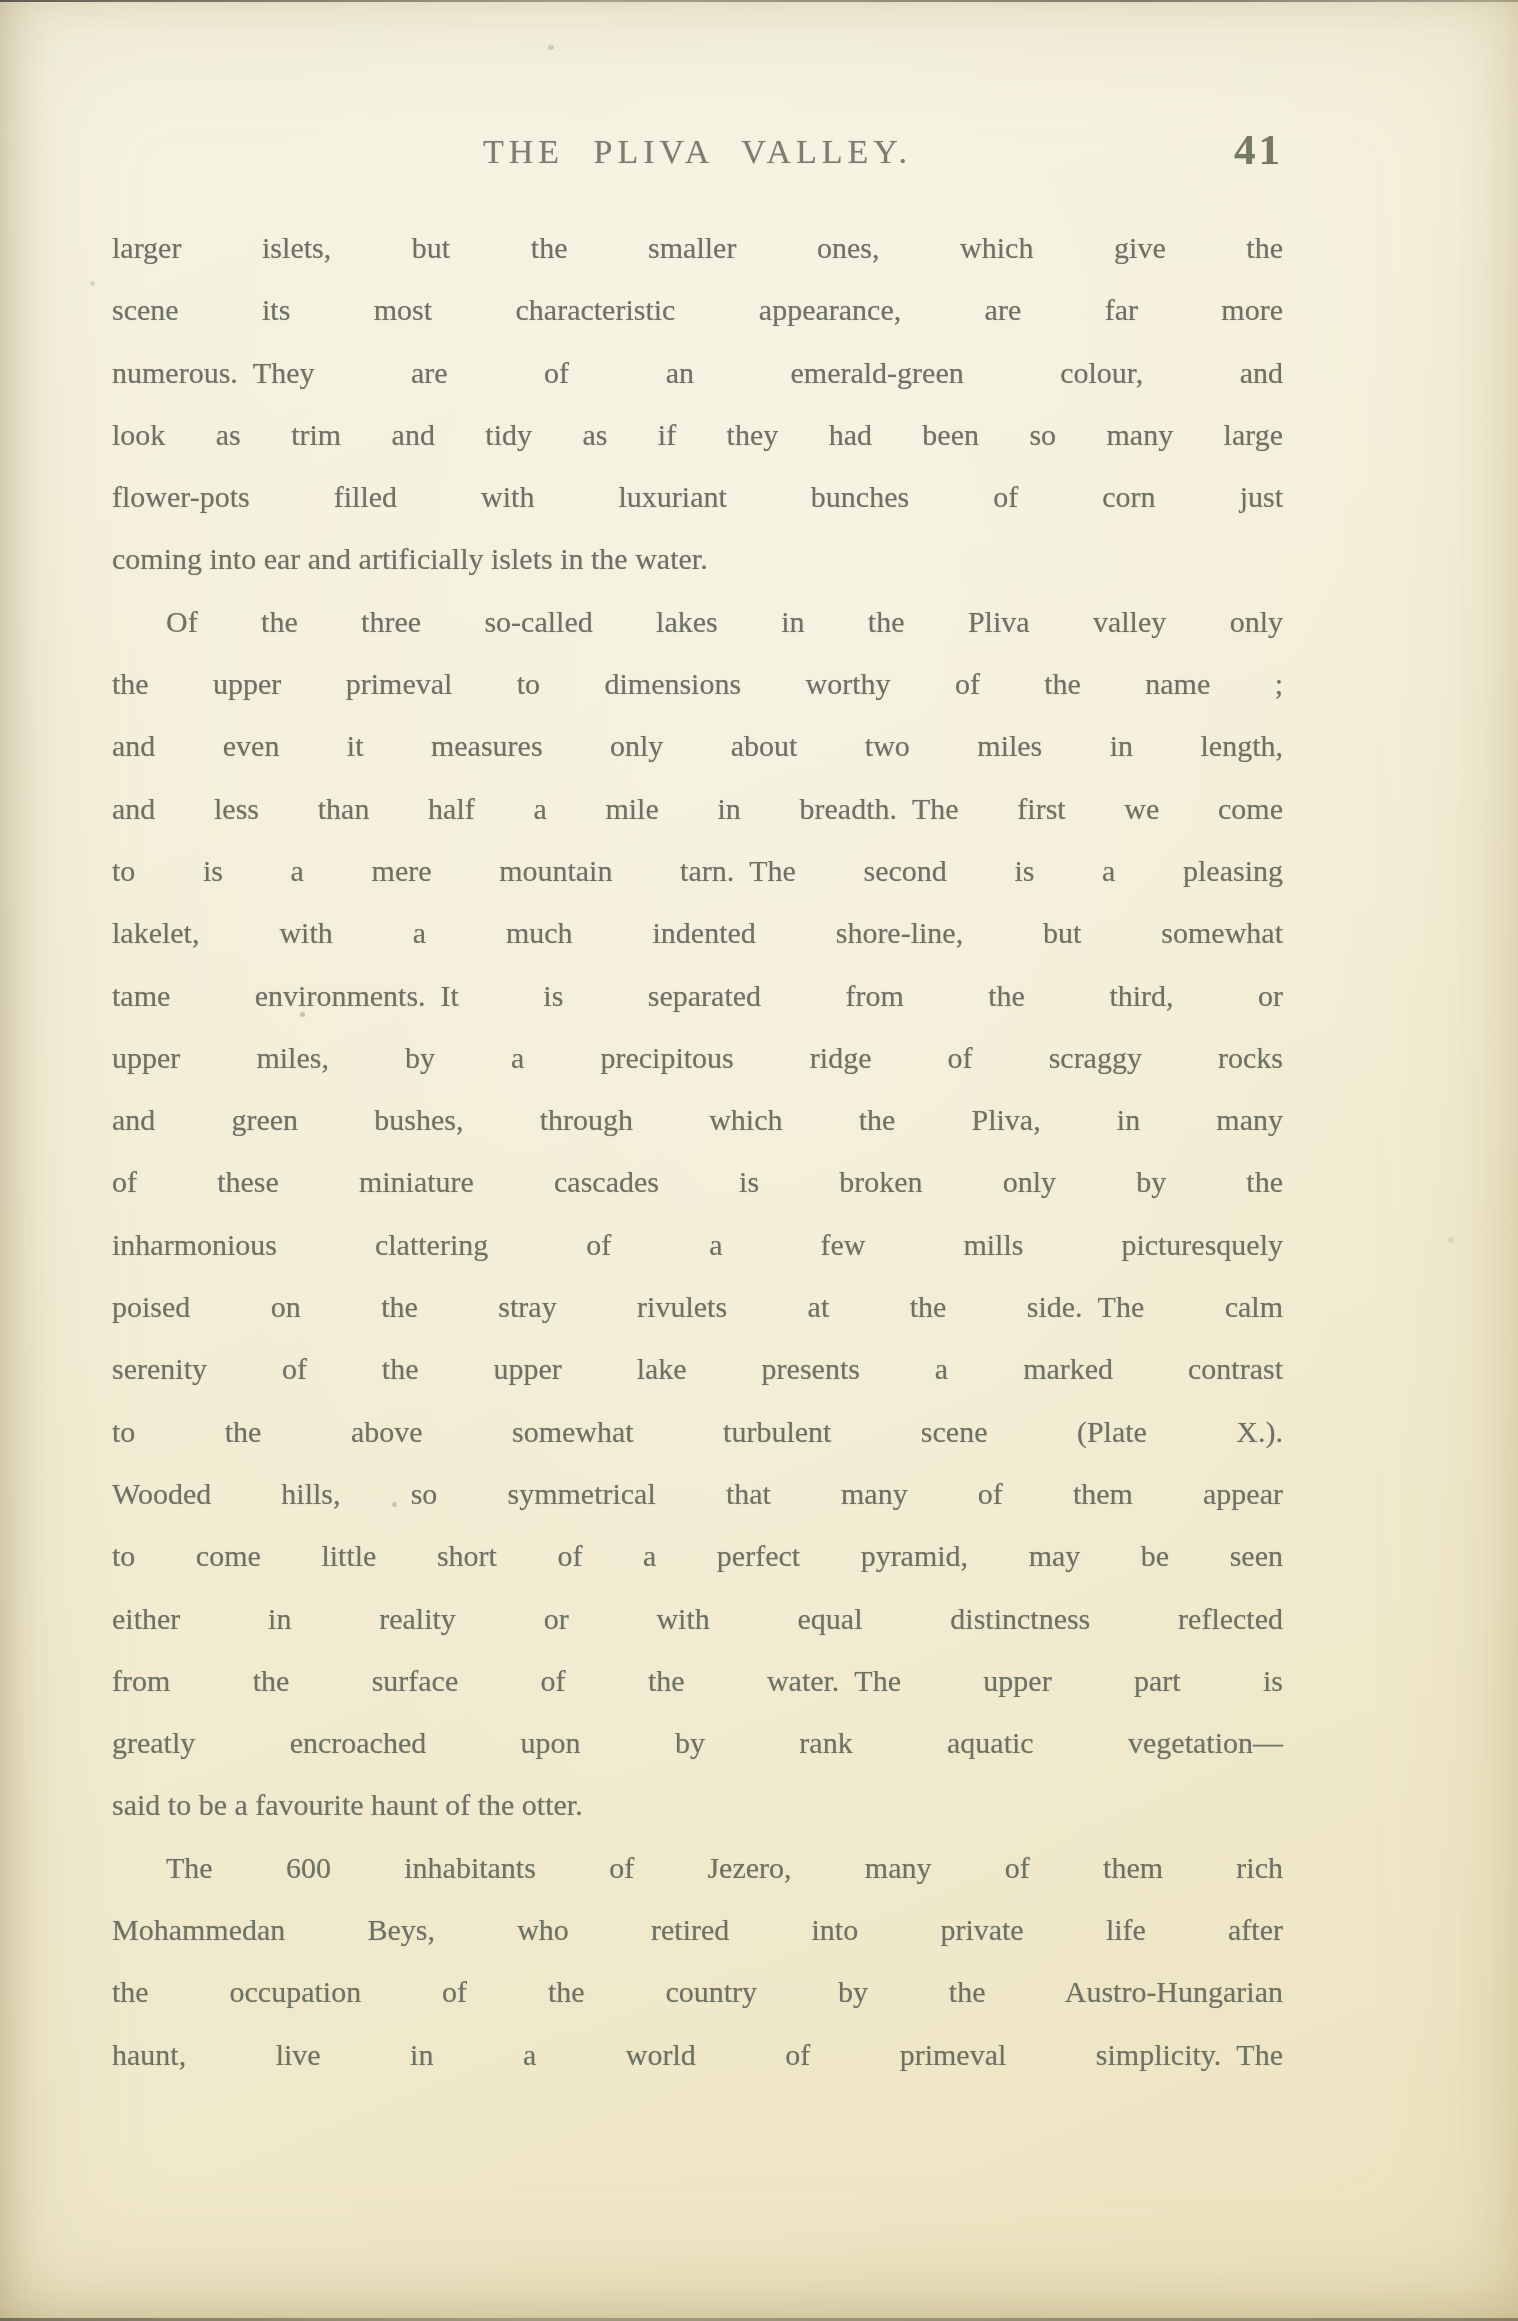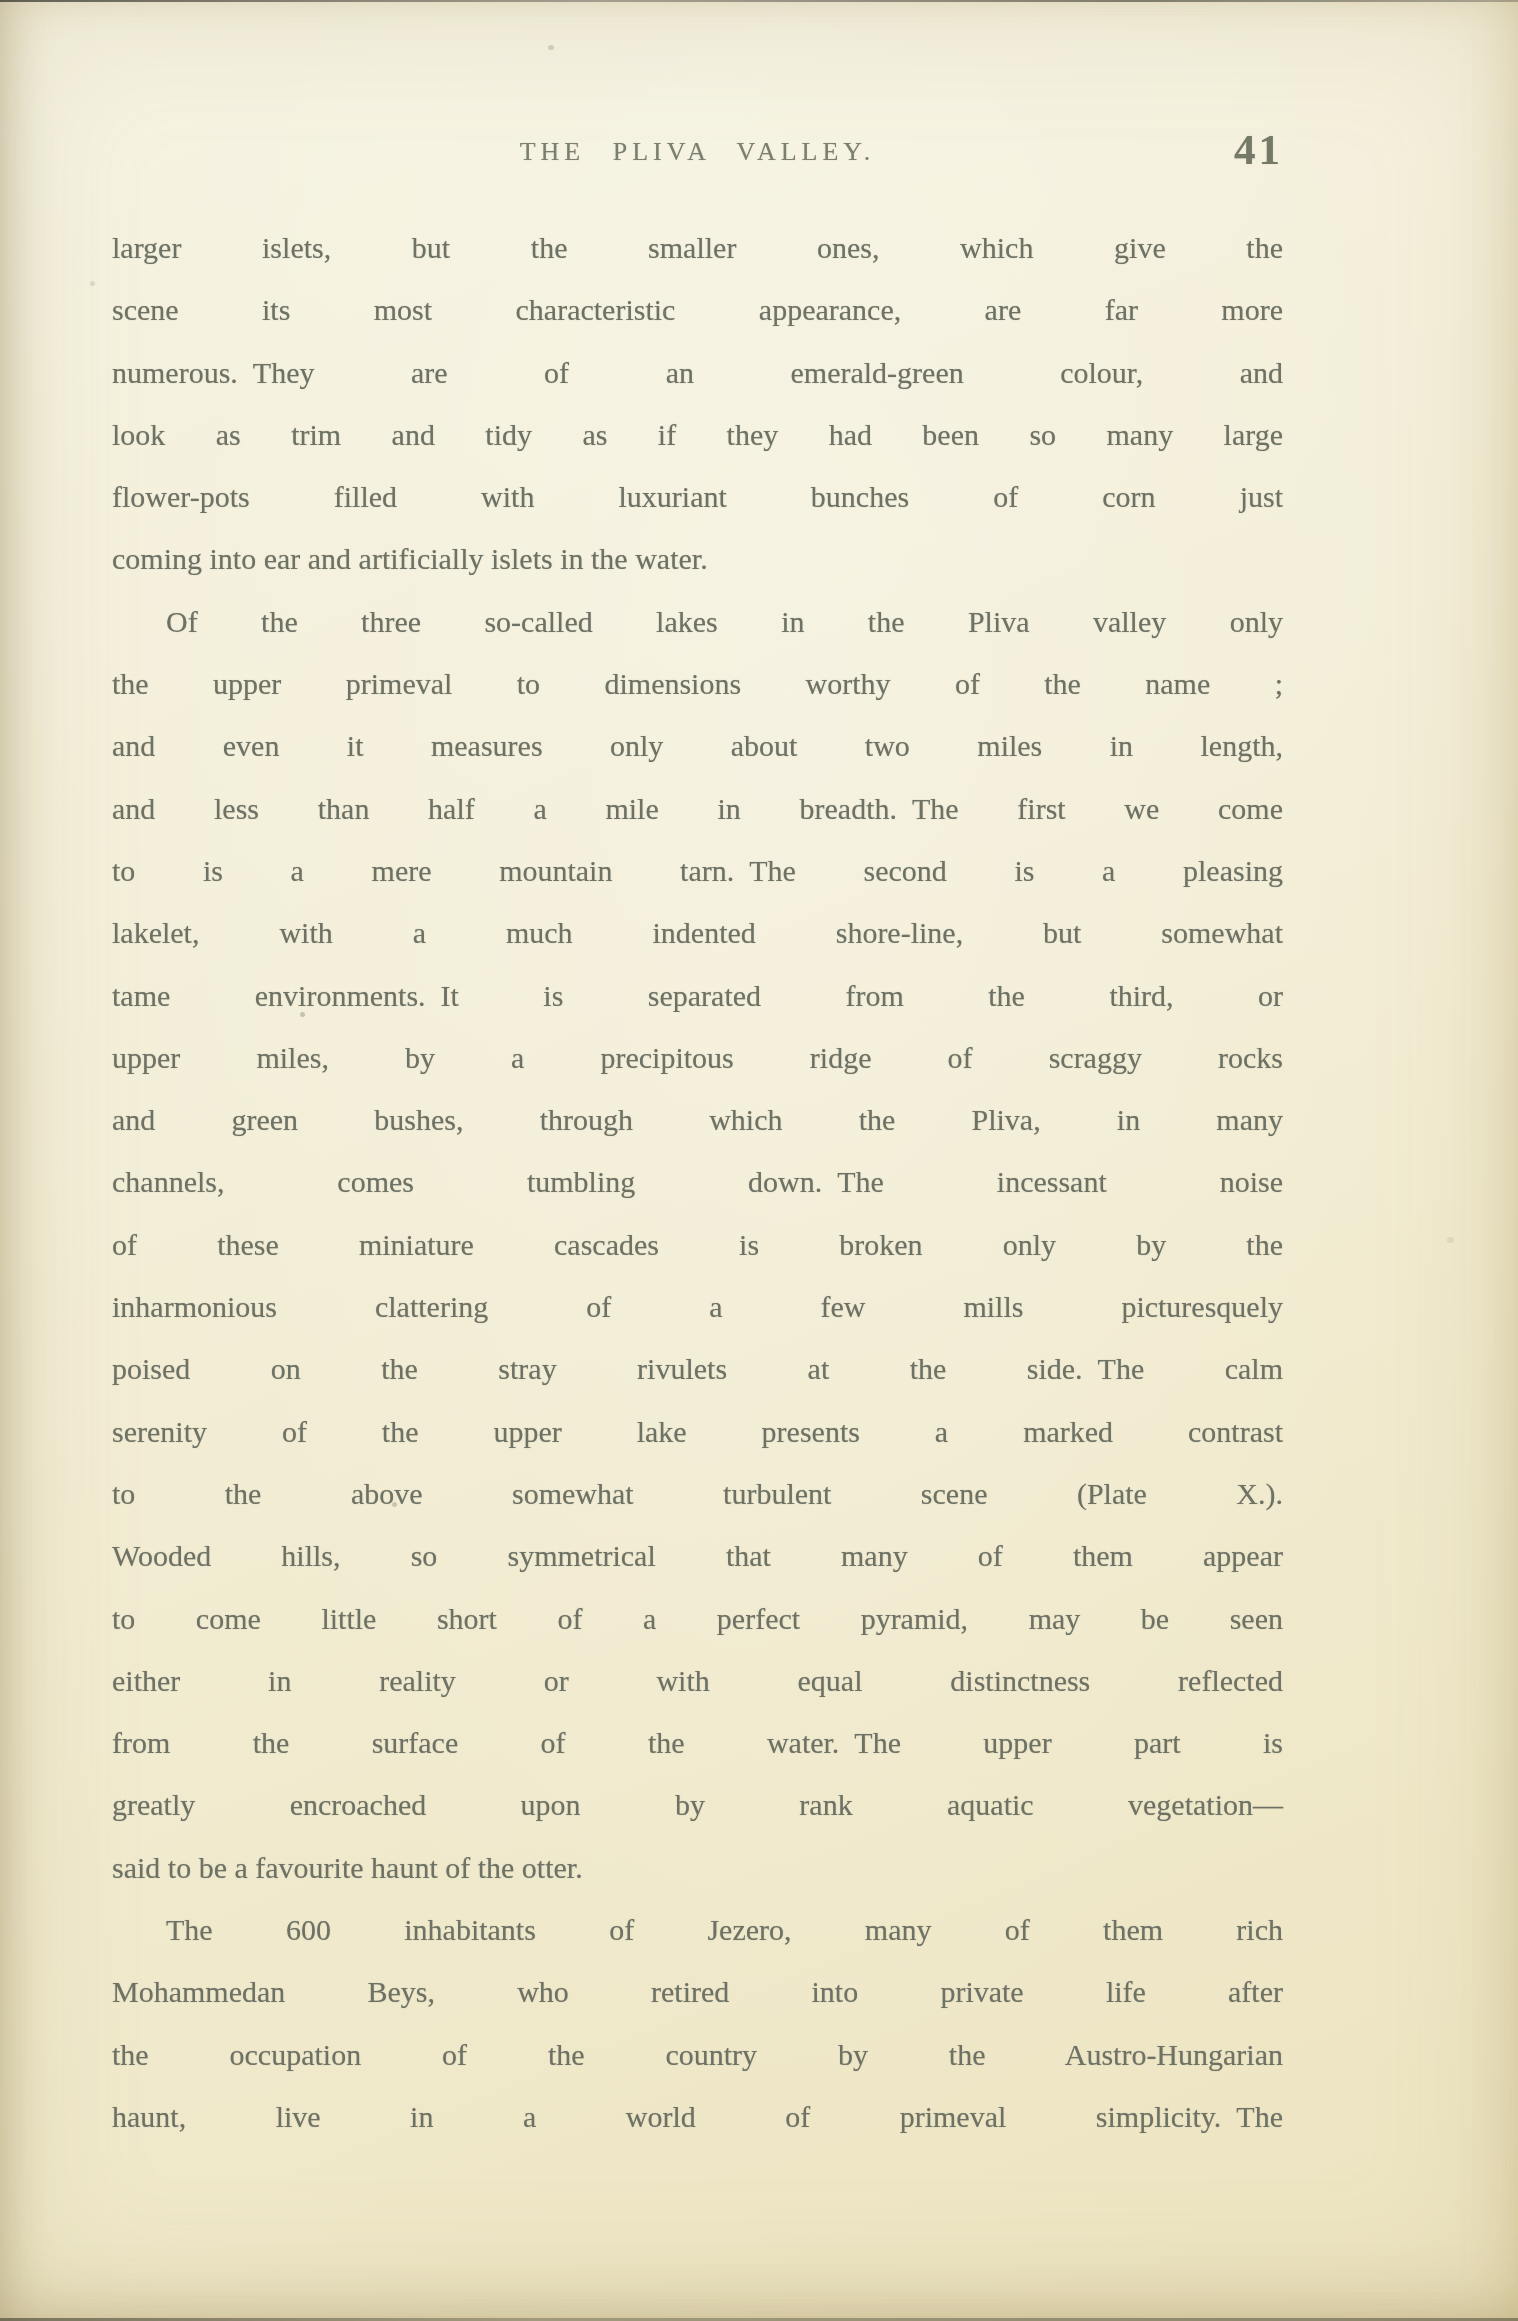--- a/index.html
+++ b/index.html
@@ -55,21 +55,21 @@
     left: 112px;
     width: 1171px;
     height: 48px;
   }
   .head-title {
     position: absolute;
     top: 4px;
     left: 0;
     width: 100%;
     text-align: center;
-    font-size: 26px;
+    font-size: 34px;
     line-height: 40px;
     letter-spacing: 5px;
     word-spacing: 16px;
     color: #7b7f70;
     text-shadow: 0 0 1px rgba(123,127,112,0.45);
     white-space: nowrap;
   }
   .head-pagenum {
     position: absolute;
     top: -2px;
@@ -138,21 +138,20 @@
       <div class="line para-end">coming into ear and artificially islets in the water.</div>
       <div class="line indent">Of the three so-called lakes in the Pliva valley only</div>
       <div class="line">the upper primeval to dimensions worthy of the name ;</div>
       <div class="line">and even it measures only about two miles in length,</div>
       <div class="line">and less than half a mile in breadth. The first we come</div>
       <div class="line">to is a mere mountain tarn. The second is a pleasing</div>
       <div class="line">lakelet, with a much indented shore-line, but somewhat</div>
       <div class="line">tame environments. It is separated from the third, or</div>
       <div class="line">upper miles, by a precipitous ridge of scraggy rocks</div>
       <div class="line">and green bushes, through which the Pliva, in many</div>
-      <div class="line">channels, comes tumbling down. The incessant noise</div>
       <div class="line">of these miniature cascades is broken only by the</div>
       <div class="line">inharmonious clattering of a few mills picturesquely</div>
       <div class="line">poised on the stray rivulets at the side. The calm</div>
       <div class="line">serenity of the upper lake presents a marked contrast</div>
       <div class="line">to the above somewhat turbulent scene (Plate X.).</div>
       <div class="line">Wooded hills, so symmetrical that many of them appear</div>
       <div class="line">to come little short of a perfect pyramid, may be seen</div>
       <div class="line">either in reality or with equal distinctness reflected</div>
       <div class="line">from the surface of the water. The upper part is</div>
       <div class="line">greatly encroached upon by rank aquatic vegetation—</div>

